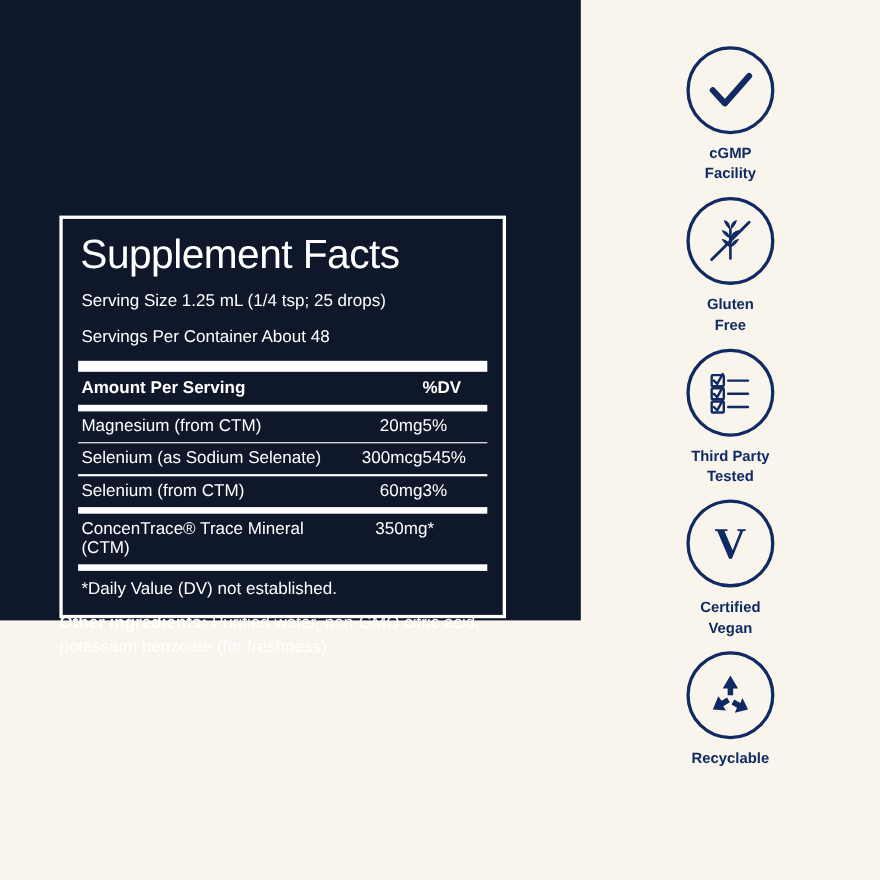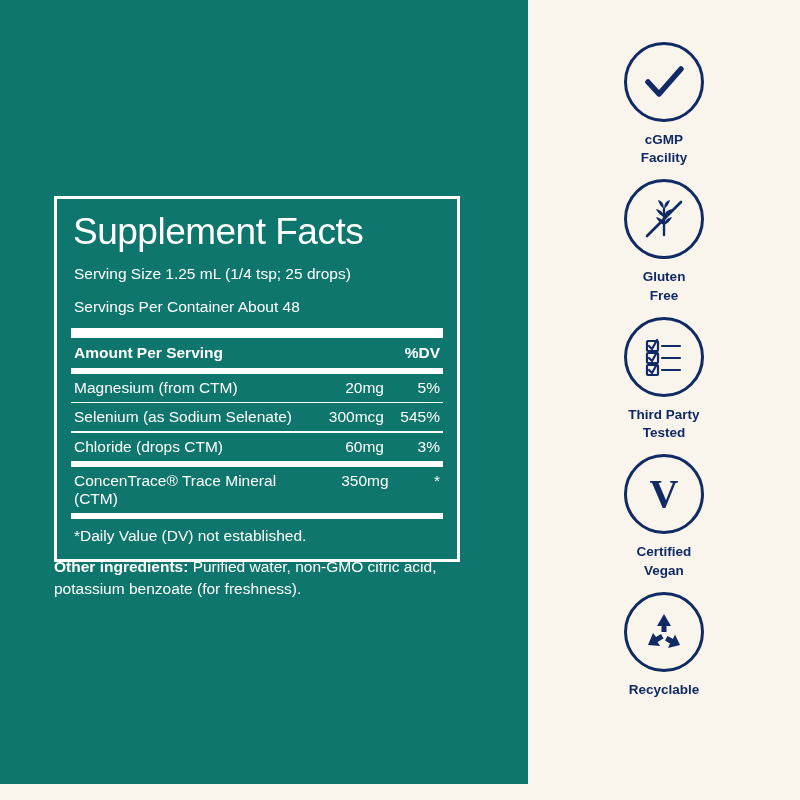--- a/index.html
+++ b/index.html
@@ -11,22 +11,22 @@
   .page {
     position: relative;
     width: 800px; height: 800px;
     display: flex;
     background: #faf5ec;
   }
 
   
   .left-panel {
     width: 528px;
-    height: 784px;
-    background: #0f766e;
+    height: 564px;
+    background: #0f172a;
     position: relative;
     flex: none;
   }
 
   .facts-box {
     position: absolute;
     left: 54px;
     top: 196px;
     width: 406px;
     border: 3px solid #ffffff;
@@ -66,21 +66,21 @@
   }
 
   .row {
     display: flex;
     align-items: baseline;
     font-size: 15.5px;
     padding: 5px 3px 5px 3px;
   }
   .row .nm { flex: 1 1 auto; }
   .row .amt { width: 92px; text-align: right; }
-  .row .dv { width: 56px; text-align: right; }
+  .row .dv { width: 56px; }
 
   .row.header { font-weight: bold; padding-top: 6px; padding-bottom: 6px; }
   .row.header .dv { font-weight: bold; }
 
   .footnote {
     font-size: 15.5px;
     padding: 8px 3px 2px 3px;
   }
 
   .other-ing {
@@ -162,21 +162,21 @@
       <div class="rule-thin"></div>
 
       <div class="row">
         <span class="nm">Selenium (as Sodium Selenate)</span>
         <span class="amt">300mcg</span>
         <span class="dv">545%</span>
       </div>
       <div class="rule-thin"></div>
 
       <div class="row">
-        <span class="nm">Chloride (drops CTM)</span>
+        <span class="nm">Selenium (from CTM)</span>
         <span class="amt">60mg</span>
         <span class="dv">3%</span>
       </div>
 
       <div class="rule-med"></div>
 
       <div class="row">
         <span class="nm">ConcenTrace® Trace Mineral (CTM)</span>
         <span class="amt">350mg</span>
         <span class="dv">*</span>

